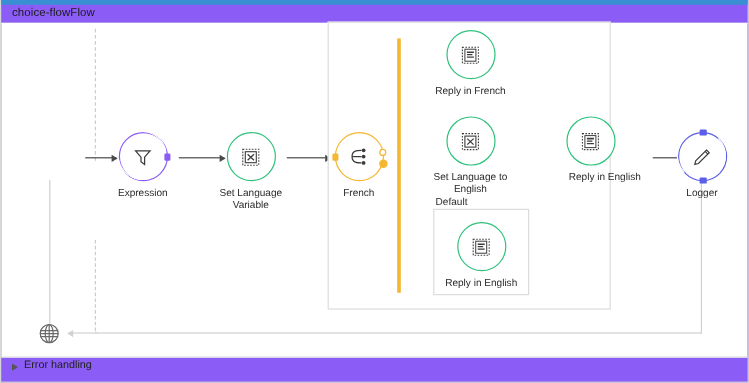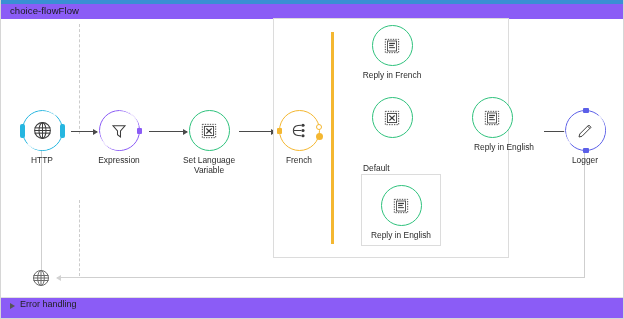--- a/index.html
+++ b/index.html
@@ -248,37 +248,20 @@
   <div class="arrow" style="left:333px; top:118px; width:32px;"></div>
   <div class="arrow" style="left:333px; top:206px; width:32px;"></div>
   <div class="arrow" style="left:425px; top:118px; width:40px;"></div>
   <div class="arrow" style="left:543px; top:131px; width:30px;"></div>
 
   <div class="choice-box"></div>
   <div class="choice-bar"></div>
   <div class="default-box"></div>
   <div class="default-label">Default</div>
 
-  <div class="node" style="left:-1px; top:110px;">
-    <div class="circle c-http">
-      <span class="nub nub-l nub-c nub-tall"></span>
-      <span class="nub nub-r nub-c nub-tall"></span>
-      <span class="glyph">
-        <svg width="21" height="21" viewBox="0 0 24 24" fill="none" stroke="#3c3c3c" stroke-width="1.2">
-          <circle cx="12" cy="12" r="9"></circle>
-          <ellipse cx="12" cy="12" rx="4" ry="9"></ellipse>
-          <line x1="3" y1="9" x2="21" y2="9"></line>
-          <line x1="3" y1="15" x2="21" y2="15"></line>
-          <line x1="3" y1="12" x2="21" y2="12"></line>
-          <line x1="12" y1="3" x2="12" y2="21"></line>
-        </svg>
-      </span>
-    </div>
-    <div class="node-label">HTTP</div>
-  </div>
 
   <div class="node" style="left:76px; top:110px;">
     <div class="circle c-expr">
       <span class="nub nub-r nub-p"></span>
       <span class="glyph">
         <svg width="18" height="18" viewBox="0 0 24 24" fill="none" stroke="#3c3c3c" stroke-width="1.4">
           <polygon points="4,5 20,5 14,12 14,20 10,17 10,12"></polygon>
         </svg>
       </span>
     </div>
@@ -342,20 +325,22 @@
       <span class="nub2a"></span>
       <span class="nub2b"></span>
       <span class="glyph">
         <svg width="20" height="20" viewBox="0 0 24 24" fill="none">
           <rect x="4" y="4" width="16" height="16" stroke="#3c3c3c" stroke-width="1.1" stroke-dasharray="1.6 1.4"></rect>
           <rect x="6.5" y="6.5" width="11" height="11" stroke="#3c3c3c" stroke-width="1.1"></rect>
           <path d="M8.8 9 L15.2 15 M15.2 9 L8.8 15" stroke="#3c3c3c" stroke-width="1.3"></path>
         </svg>
       </span>
     </div>
+    <div class="node-label">Set Language to
+English</div>
   </div>
 
   <div class="node" style="left:449px; top:97px;text-align:right;">
     <div class="circle c-green">
       <span class="nub2a"></span>
       <span class="nub2b"></span>
       <span class="glyph">
         <svg width="20" height="20" viewBox="0 0 24 24" fill="none">
           <rect x="4" y="4" width="16" height="16" stroke="#3c3c3c" stroke-width="1.1" stroke-dasharray="1.6 1.4"></rect>
           <rect x="6.5" y="6" width="11" height="12" stroke="#3c3c3c" stroke-width="1"></rect>

